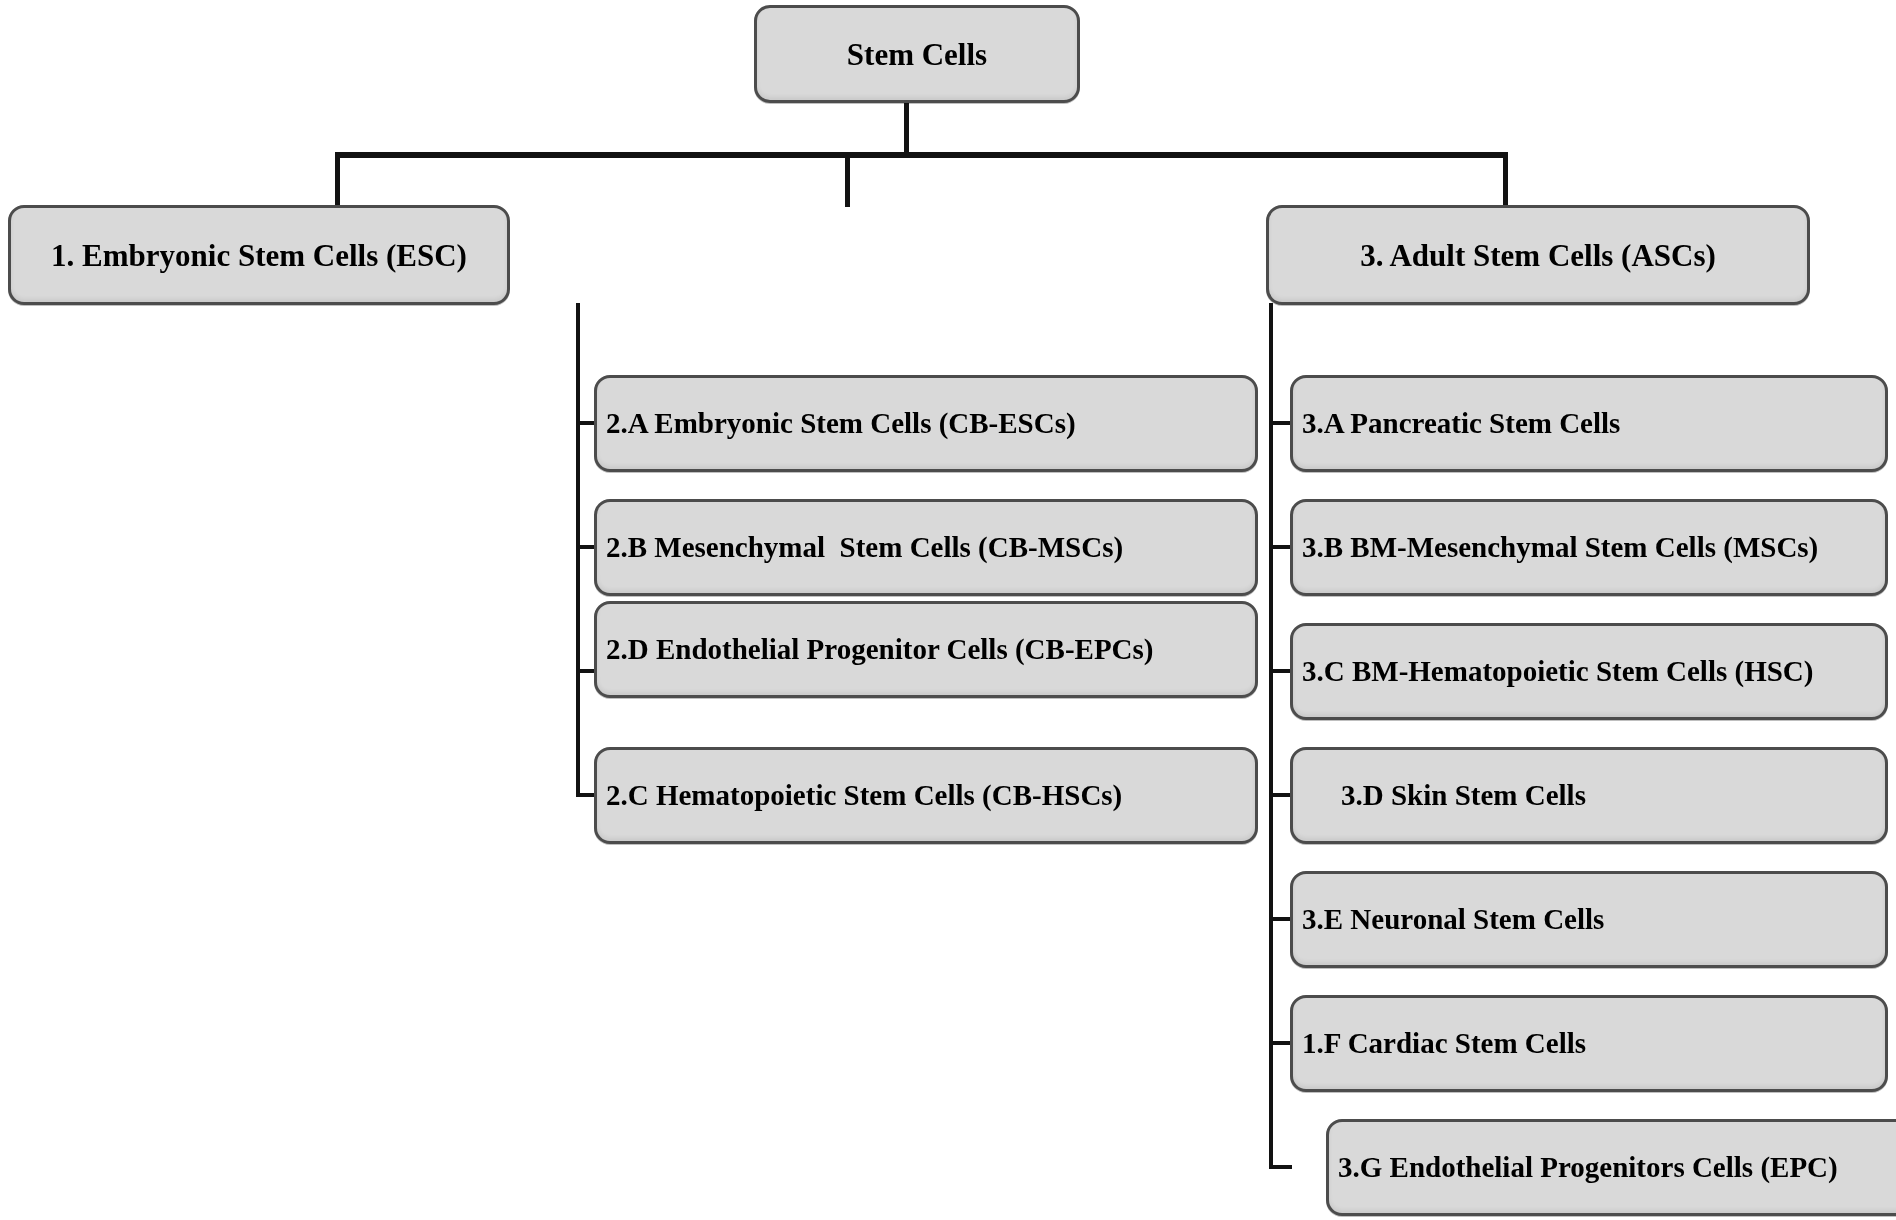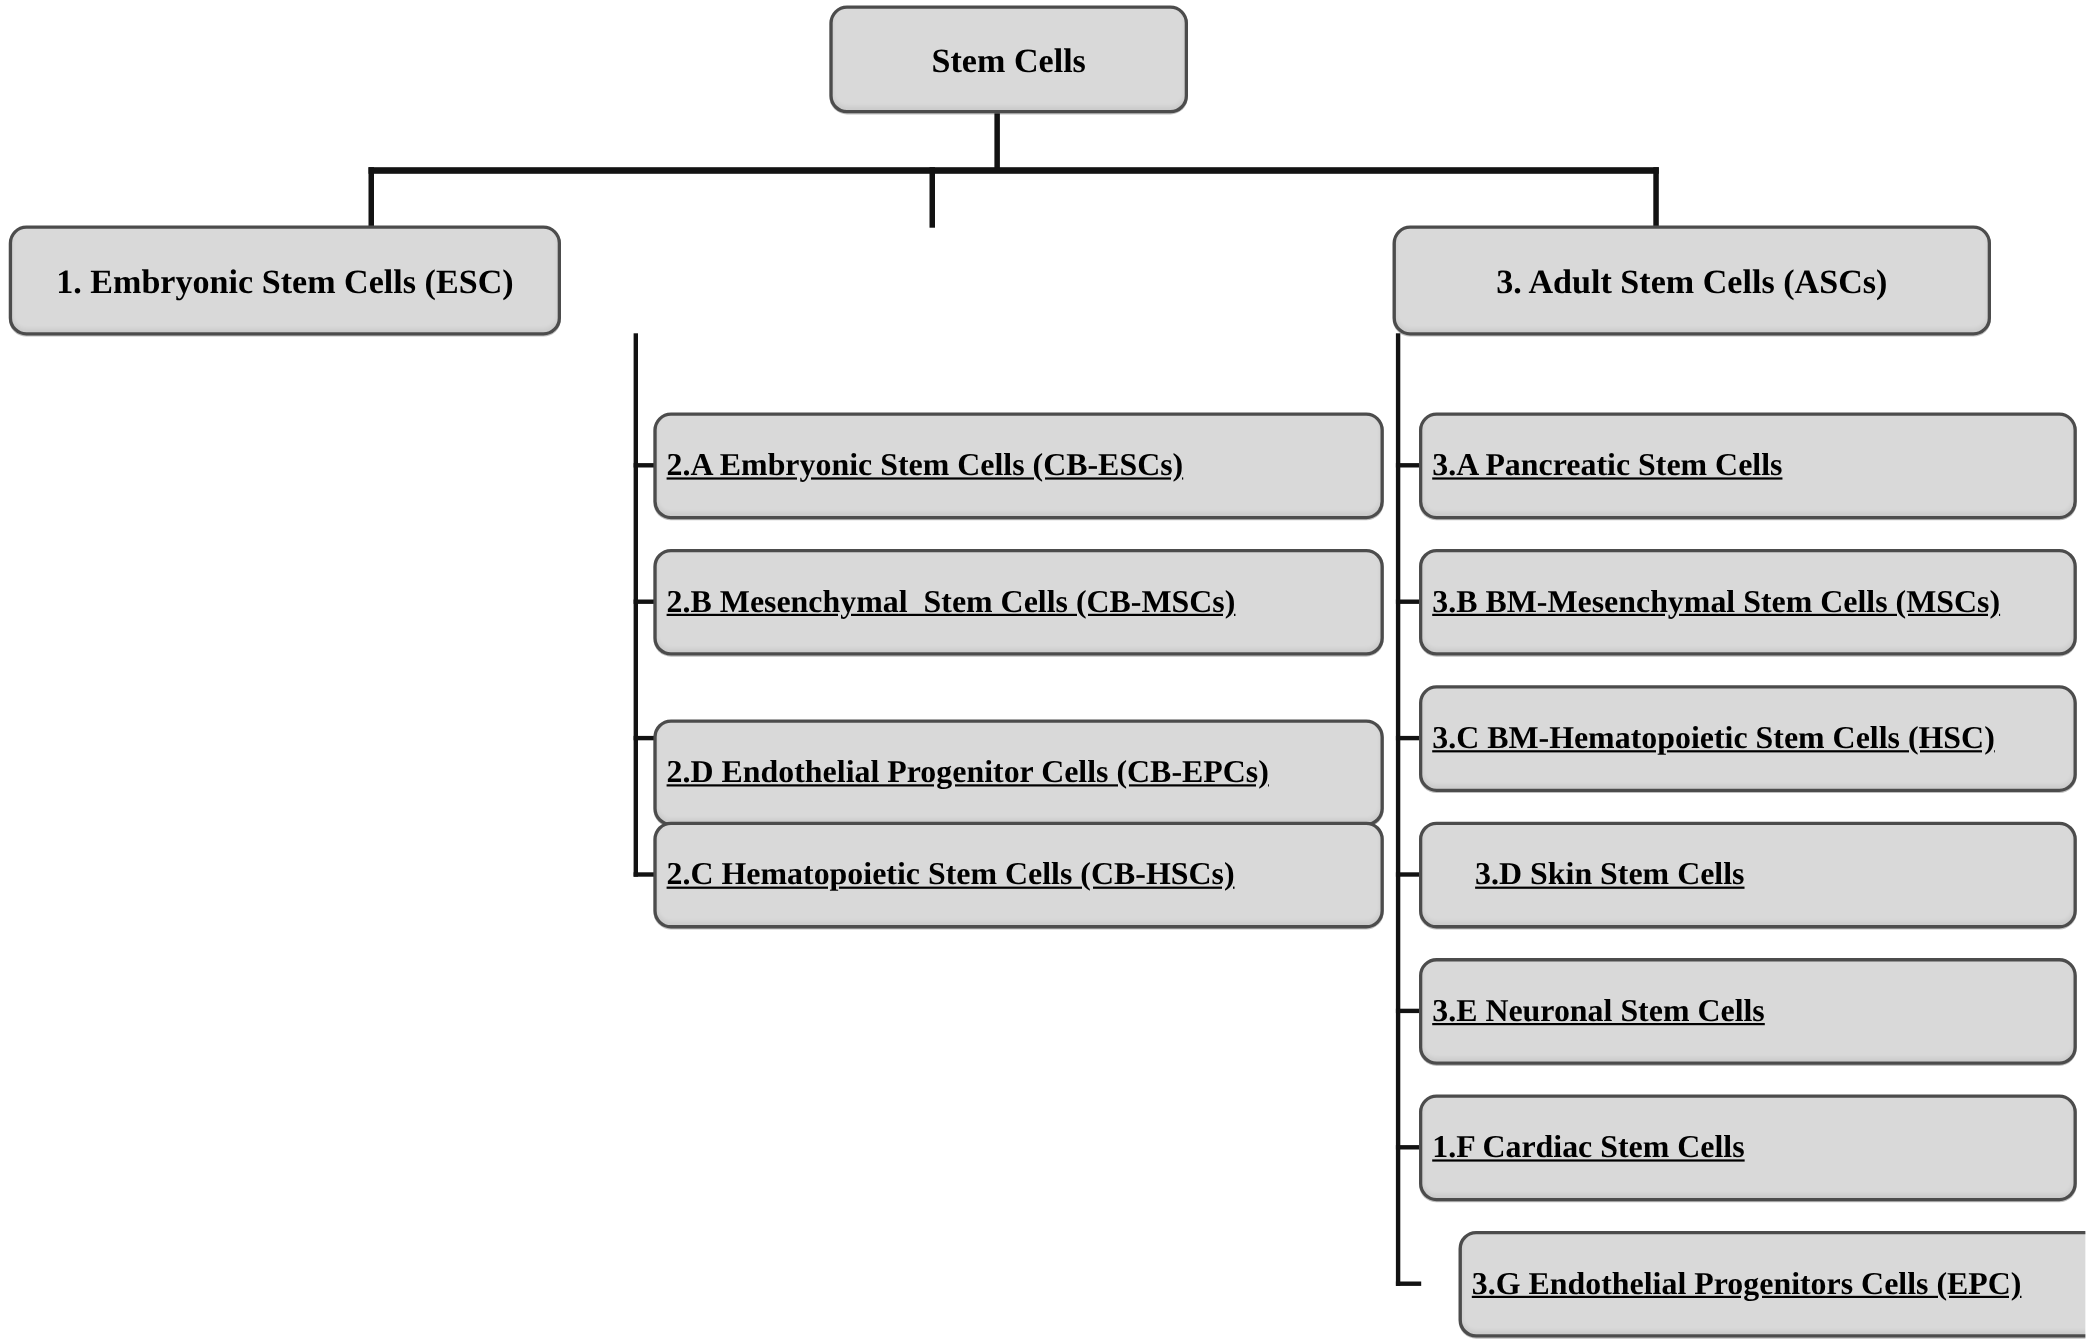--- a/index.html
+++ b/index.html
@@ -15,21 +15,21 @@
     position: absolute;
     box-sizing: border-box;
     background: var(--fill, #d9d9d9);
     border: 3px solid var(--edge, #4c4c4c);
     border-radius: 16px;
     display: flex;
     align-items: center;
     box-shadow: 0 1px 0 rgba(0,0,0,0.25), inset 0 -3px 4px rgba(0,0,0,0.07);
   }
   .node--center { justify-content: center; }
-  .node--child  { padding-left: 9px; text-decoration: underline; }
+  .node--child  { padding-left: 9px; }
   .lbl {
     font-weight: bold;
     color: var(--ink, #000000);
     white-space: pre;
     line-height: 1;
   }
   .lbl--root   { font-size: 31px; }
   .lbl--parent { font-size: 31px; font-family: Liberation Serif, serif; }
   .lbl--child  { font-size: 29px; }
   .line { position: absolute; background: var(--wire, #121212); }
@@ -72,21 +72,21 @@
   <div class="node node--center" style="left:1266px; top:205px; width:544px; height:100px;">
     <span class="lbl lbl--parent">3. Adult Stem Cells (ASCs)</span>
   </div>
 
   <div class="node node--child" style="left:594px; top:375px; width:664px; height:97px;">
     <span class="lbl lbl--child">2.A Embryonic Stem Cells (CB-ESCs)</span>
   </div>
   <div class="node node--child" style="left:594px; top:499px; width:664px; height:97px;">
     <span class="lbl lbl--child">2.B Mesenchymal  Stem Cells (CB-MSCs)</span>
   </div>
-  <div class="node node--child" style="left:594px; top:654px; width:664px; height:97px;text-align:center;">
+  <div class="node node--child" style="left:594px; top:601px; width:664px; height:97px;text-align:center;">
     <span class="lbl lbl--child">2.D Endothelial Progenitor Cells (CB-EPCs)</span>
   </div>
   <div class="node node--child" style="left:594px; top:747px; width:664px; height:97px;">
     <span class="lbl lbl--child">2.C Hematopoietic Stem Cells (CB-HSCs)</span>
   </div>
 
   <div class="node node--child" style="left:1290px; top:375px; width:598px; height:97px;">
     <span class="lbl lbl--child">3.A Pancreatic Stem Cells</span>
   </div>
   <div class="node node--child" style="left:1290px; top:499px; width:598px; height:97px;">

